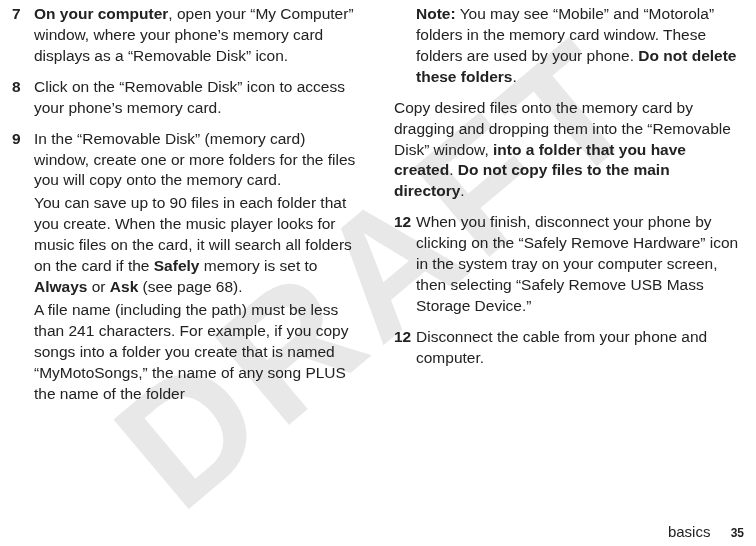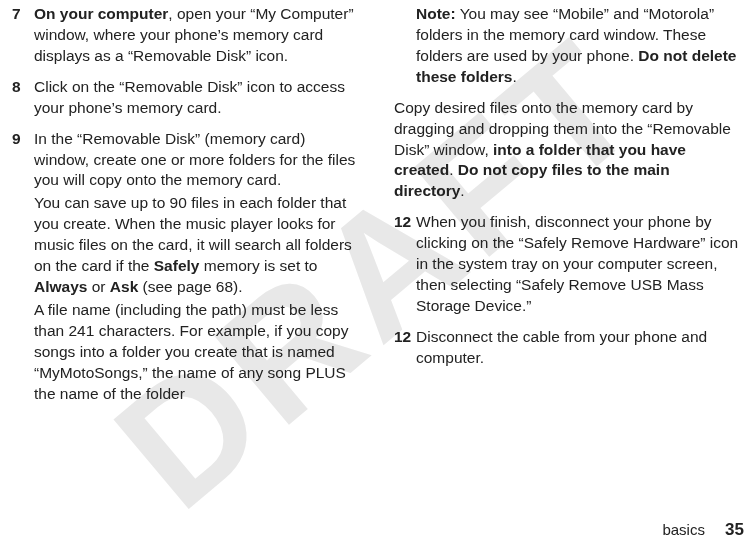--- a/index.html
+++ b/index.html
@@ -50,21 +50,21 @@
   .step-body p + p { margin-top: 2px; }
   .bold { font-weight: 700; }
   .footer {
     position: absolute;
     bottom: 6px;
     right: 12px;
     font-size: 15px;
     z-index: 1;
   }
   .footer .sec { margin-right: 16px; }
-  .footer .pg { font-weight: 700; font-size: 17px; }
+  .footer .pg { font-weight: 700; font-size: 12px; }
 </style>
 </head>
 <body>
 
 <div class="watermark">DRAFT</div>
 
 <div class="page">
 
   <div class="col">
 

